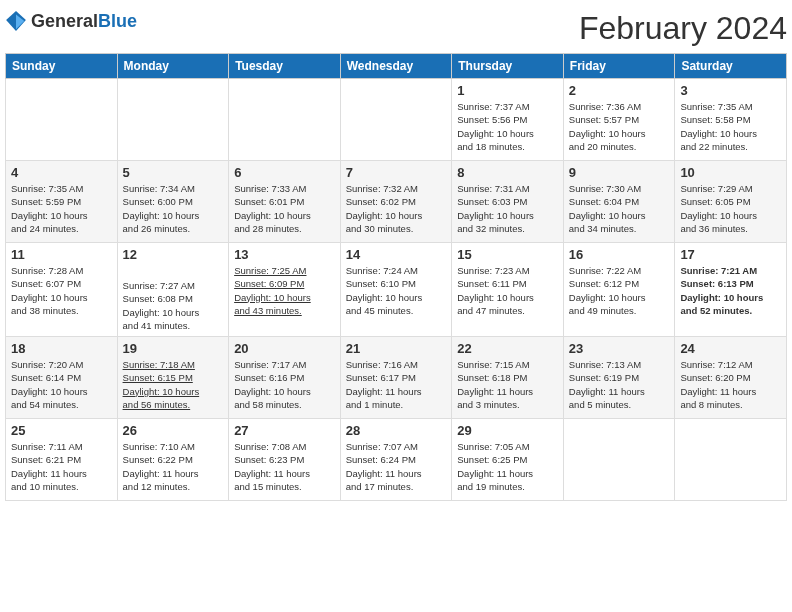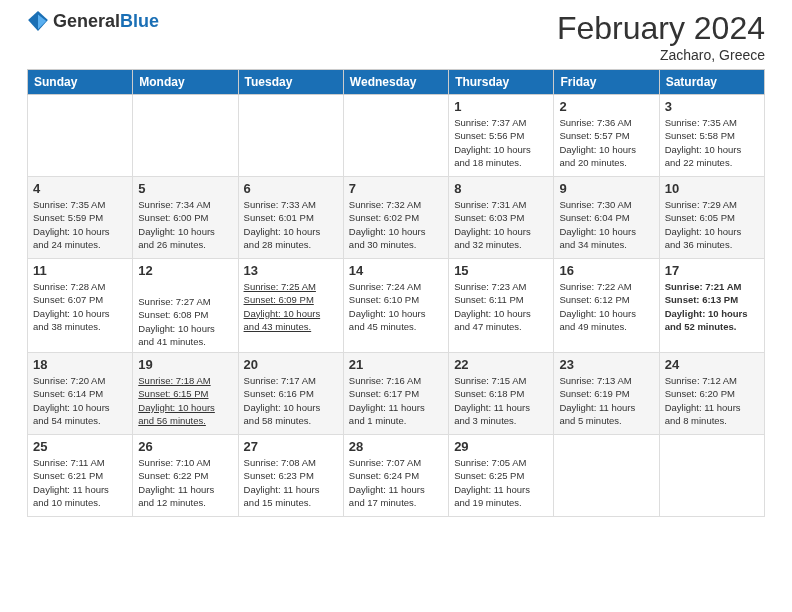--- a/index.html
+++ b/index.html
@@ -5,21 +5,21 @@
     * { margin: 0; padding: 0; box-sizing: border-box; }
     body {
       font-family: Arial, sans-serif;
       background: #fff;
       width: 792px;
       height: 612px;
       overflow: hidden;
     }
     .container {
       width: 792px;
-      padding: 10px 27px;
+      padding: 10px 5px;
     }
     .header-row {
       display: flex;
       justify-content: space-between;
       align-items: flex-start;
       margin-bottom: 6px;
     }
     .logo {
       display: flex;
       align-items: center;
@@ -92,21 +92,20 @@
       <svg class="logo-icon" viewBox="0 0 40 40" xmlns="http://www.w3.org/2000/svg">
         <polygon points="20,2 38,18 20,38 2,18" fill="#1a6fb5"></polygon>
         <polygon points="20,8 35,20 20,35" fill="#5aaff0"></polygon>
       </svg>
       <div>
         <span style="font-size:18px;font-weight:bold;color:#333;">General</span><span style="font-size:18px;font-weight:bold;color:#1a6fb5;">Blue</span>
       </div>
     </div>
     <div class="title-block">
       <div class="main-title">February 2024</div>
-      <div class="subtitle">Zacharo, Greece</div>
     </div>
   </div>
 
   <table>
     <thead>
       <tr>
       <th>Sunday</th>
           <th>Monday</th>
           <th>Tuesday</th>
           <th>Wednesday</th>

